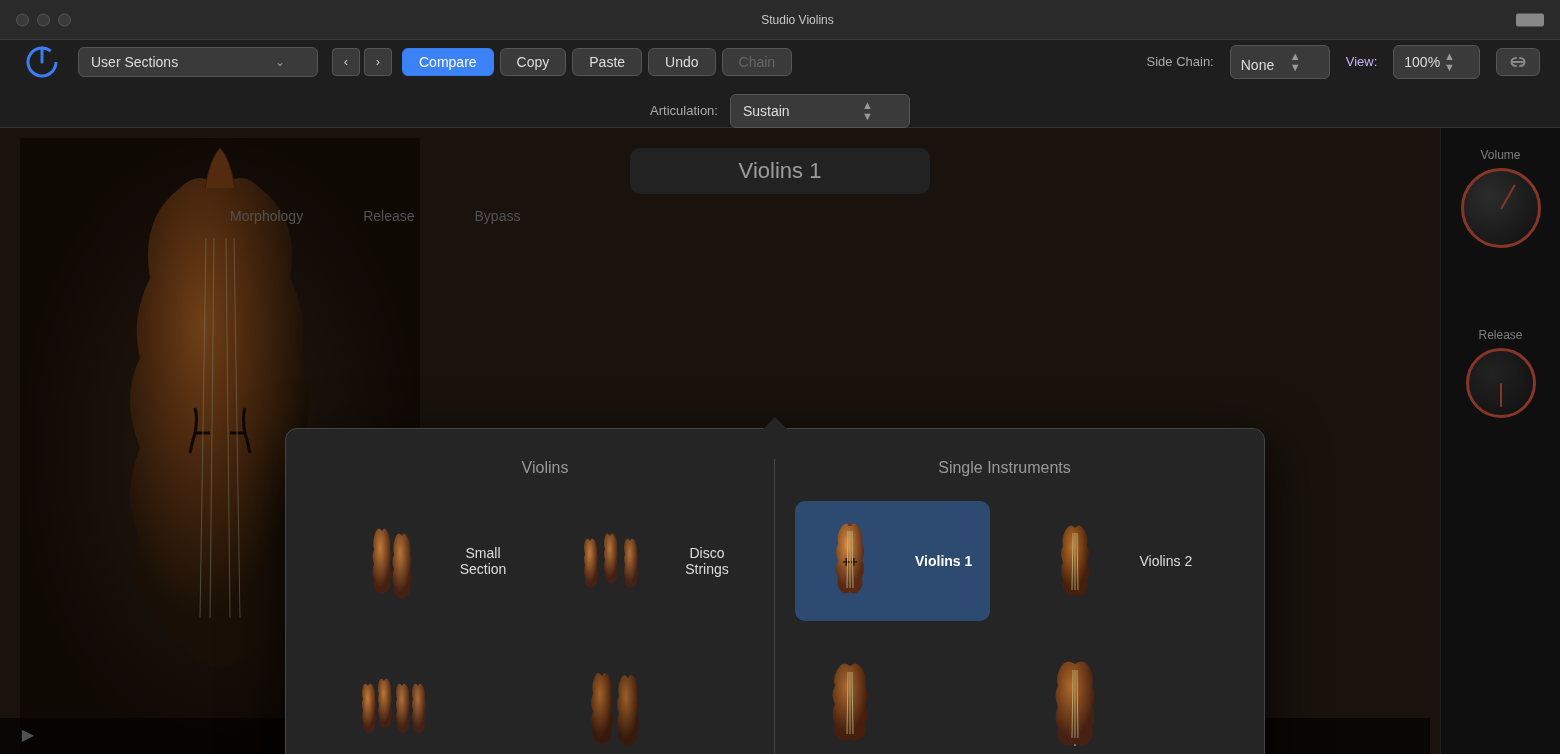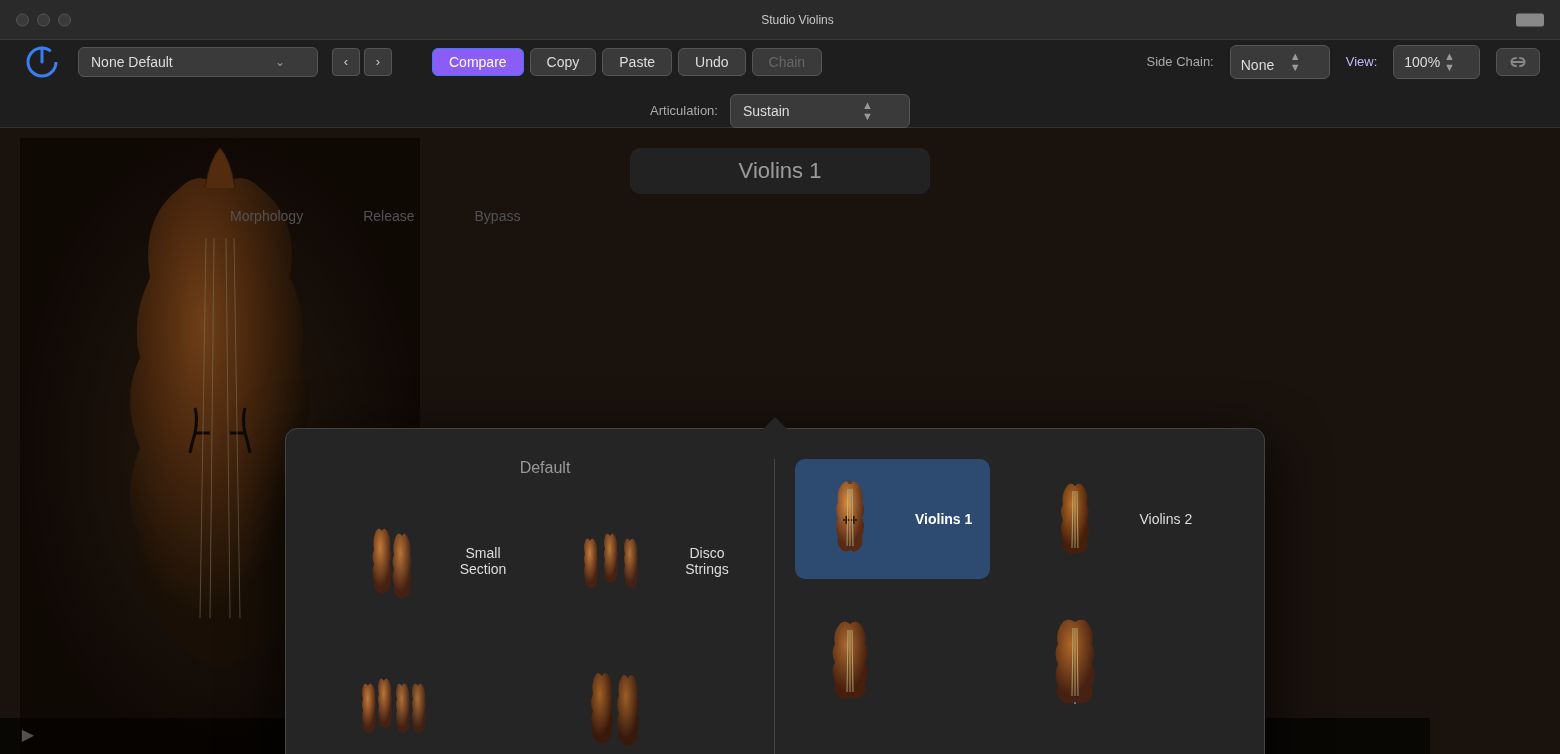--- a/index.html
+++ b/index.html
@@ -138,24 +138,23 @@
     .btn {
       background: #3a3a3a;
       border: 1px solid #555;
       border-radius: 6px;
       padding: 5px 16px;
       color: #ddd;
       font-size: 14px;
       cursor: pointer;
     }
     .btn-compare {
-      background: #8b5cf6;
+      background: #3b82f6;
       border-color: #3a7ef0;
       color: #fff;
-      margin-left: 30px;
     }
     .btn-undo {
       background: #3a3a3a;
       border: 1px solid #555;
       color: #ddd;
     }
 
     
     .toolbar-right {
       margin-left: auto;
@@ -516,21 +515,21 @@
   <div class="toolbar-row1">
 
     <div class="power-btn">
       <svg class="power-icon" viewBox="0 0 36 36">
         <circle cx="18" cy="18" r="14" fill="none" stroke="#3a7ef0" stroke-width="3" stroke-dasharray="75 20"></circle>
         <line x1="18" y1="4" x2="18" y2="18" stroke="#3a7ef0" stroke-width="3" stroke-linecap="round"></line>
       </svg>
     </div>
 
     <div class="preset-dropdown">
-      <span>None Default</span>
+      <span>User Sections</span>
       <span class="preset-dropdown-arrow">⌄</span>
     </div>
 
     <div class="nav-btns">
       <div class="nav-btn">‹</div>
       <div class="nav-btn">›</div>
     </div>
 
     <div class="btn-group">
       <button class="btn btn-compare">Compare</button>
@@ -606,33 +605,51 @@
   <div class="instrument-header">
     <span>Violins 1</span>
   </div>
 
   <div class="tab-bar">
     <div class="tab">Morphology</div>
     <div class="tab">Release</div>
     <div class="tab">Bypass</div>
   </div>
 
+  <div class="right-panel">
+    <div class="knob-section">
+      <span class="knob-label">Volume</span>
+      <div class="knob-container">
+        <div class="knob">
+          <div class="knob-indicator"></div>
+        </div>
+      </div>
+    </div>
+    <div class="knob-section" style="margin-top:60px;">
+      <span class="knob-label">Release</span>
+      <div class="knob-container" style="width:70px;height:70px;">
+        <div class="knob-release">
+          <div class="knob-release-indicator"></div>
+        </div>
+      </div>
+    </div>
+  </div>
 
   <div class="bottom-strip">
     <span class="bottom-strip-text">Studio Strings</span>
   </div>
   <div class="play-btn">▶</div>
 
   <div class="popup-overlay"></div>
 
   <div class="popup">
     <div class="popup-sections">
 
       <div class="popup-column">
-        <div class="popup-col-title">Default</div>
+        <div class="popup-col-title">Violins</div>
         <div class="popup-grid">
 
           <div class="instrument-item">
             <div class="instrument-img">
               <svg width="90" height="90" viewBox="0 0 90 90">
                 <defs>
                   <radialGradient id="v1" cx="40%" cy="30%" r="60%">
                       <stop offset="0%" stop-color="#d4843a"></stop>
                       <stop offset="100%" stop-color="#4a2010"></stop>
                     </radialGradient>
@@ -696,20 +713,21 @@
                 <path d="M46 22 Q49 16 53 22 Q56 16 60 22 Q64 30 62 40 Q66 48 62 57 Q66 67 62 76 Q64 84 58 88 Q53 91 48 88 Q42 84 44 76 Q40 67 44 57 Q40 48 44 40 Q42 30 46 22Z" fill="url(#v4)" opacity="0.85"></path>
               </svg>
             </div>
 
           </div>
 
         </div>
       </div>
 
       <div class="popup-column">
+        <div class="popup-col-title">Single Instruments</div>
         <div class="popup-grid">
 
           <div class="instrument-item selected">
             <div class="instrument-img">
               <svg width="90" height="90" viewBox="0 0 90 90">
                 <defs>
                   <radialGradient id="vs1" cx="40%" cy="30%" r="60%">
                       <stop offset="0%" stop-color="#e09040"></stop>
                       <stop offset="100%" stop-color="#5a2810"></stop>
                     </radialGradient>

